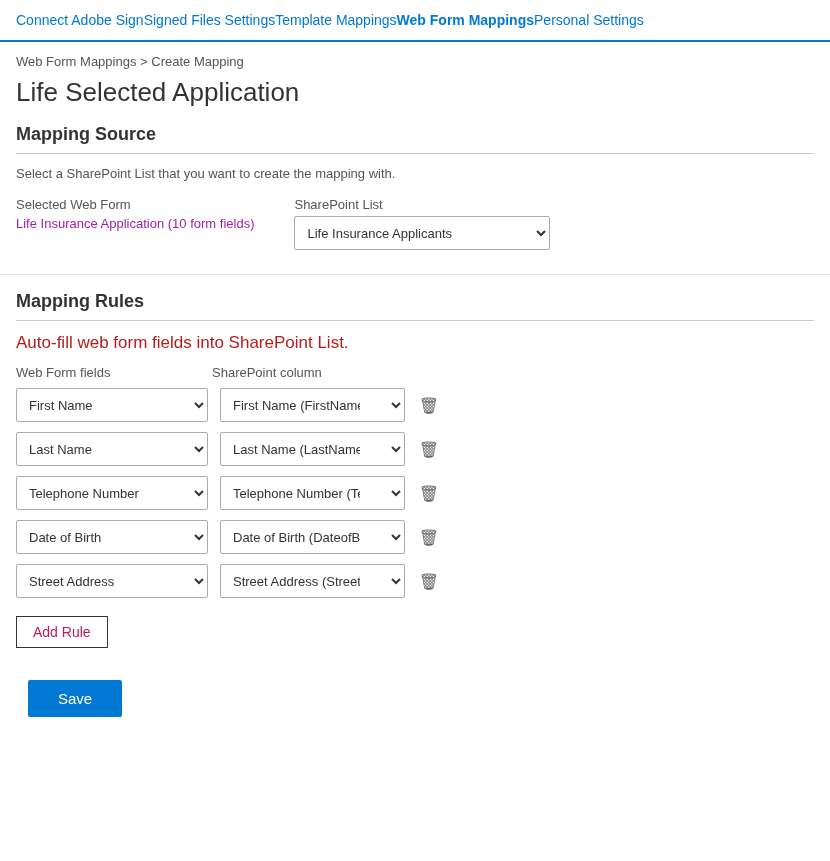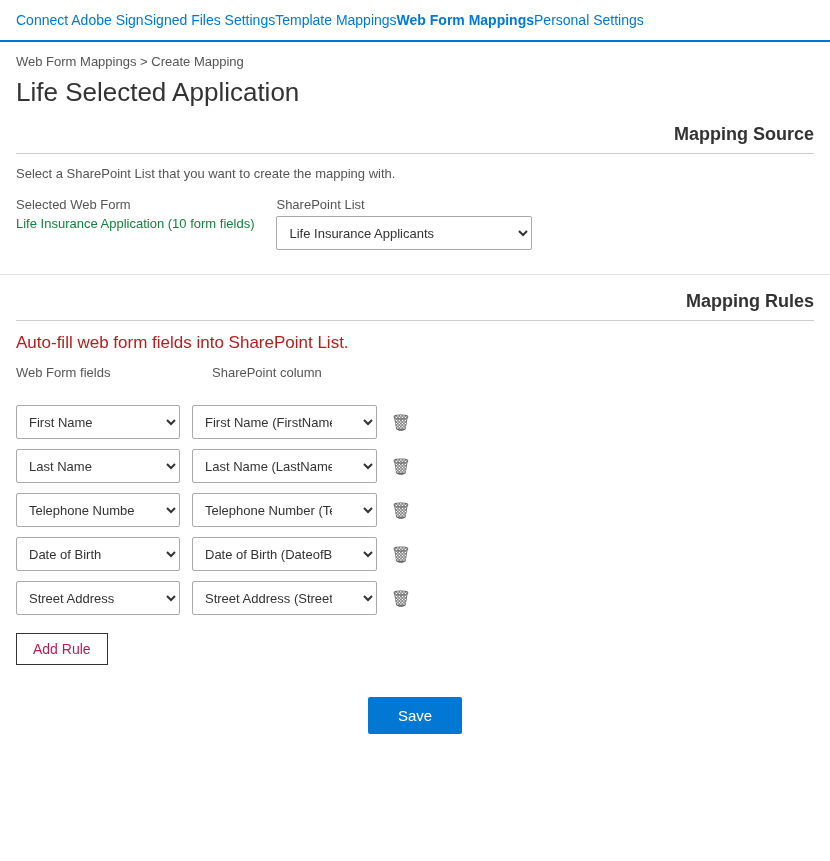--- a/index.html
+++ b/index.html
@@ -52,69 +52,68 @@
     .section {
       padding: 0 16px 16px;
     }
     .section-title {
       font-size: 18px;
       font-weight: bold;
       color: #333;
       padding-bottom: 8px;
       border-bottom: 1px solid #ccc;
       margin-bottom: 12px;
-      text-align: right;
     }
 
     .section-desc {
       font-size: 13px;
       color: #555;
       margin-bottom: 16px;
     }
 
     
     .mapping-source-row {
       display: flex;
       align-items: flex-start;
-      gap: 22px;
+      gap: 40px;
     }
     .mapping-source-left {
       flex: 0 0 auto;
     }
     .mapping-source-right {
       flex: 0 0 auto;
     }
     .field-label {
       font-size: 13px;
       color: #555;
       margin-bottom: 4px;
     }
     .field-value-link {
-      color: #15803d;
+      color: #a21caf;
       font-size: 13px;
       cursor: pointer;
     }
 
     
     select {
       border: 1px solid #aaa;
       border-radius: 2px;
       padding: 6px 28px 6px 8px;
       font-size: 13px;
       color: #333;
       background: #fff;
       appearance: auto;
       cursor: pointer;
       height: 34px;
     }
     .sharepoint-list-select {
       width: 256px;
     }
     .webform-field-select {
-      width: 164px;
+      width: 192px;
     }
     .sharepoint-col-select {
       width: 185px;
     }
 
     
     .subsection-title {
       font-weight: bold;
       font-size: 14px;
       margin-bottom: 4px;
@@ -123,21 +122,21 @@
       font-size: 17px;
       color: #b91c1c;
       margin-bottom: 12px;
     }
 
     .columns-header {
       display: flex;
       gap: 16px;
       font-size: 13px;
       color: #555;
-      margin-bottom: 25px;
+      margin-bottom: 8px;
     }
     .col-webform { width: 180px; }
     .col-sp { width: 185px; }
 
     .rule-row {
       display: flex;
       align-items: center;
       gap: 12px;
       margin-bottom: 10px;
     }
@@ -161,22 +160,22 @@
       padding: 7px 16px;
       font-size: 14px;
       cursor: pointer;
       margin-top: 8px;
       font-weight: normal;
     }
 
     
     .save-area {
       display: flex;
-      justify-content: center;
-      padding: 16px 0 24px;
+      justify-content: flex-start;
+      padding: 16px 28px 24px;
     }
     .save-btn {
       background: #0078d4;
       color: #fff;
       border: none;
       padding: 10px 30px;
       font-size: 15px;
       cursor: pointer;
       border-radius: 2px;
     }

